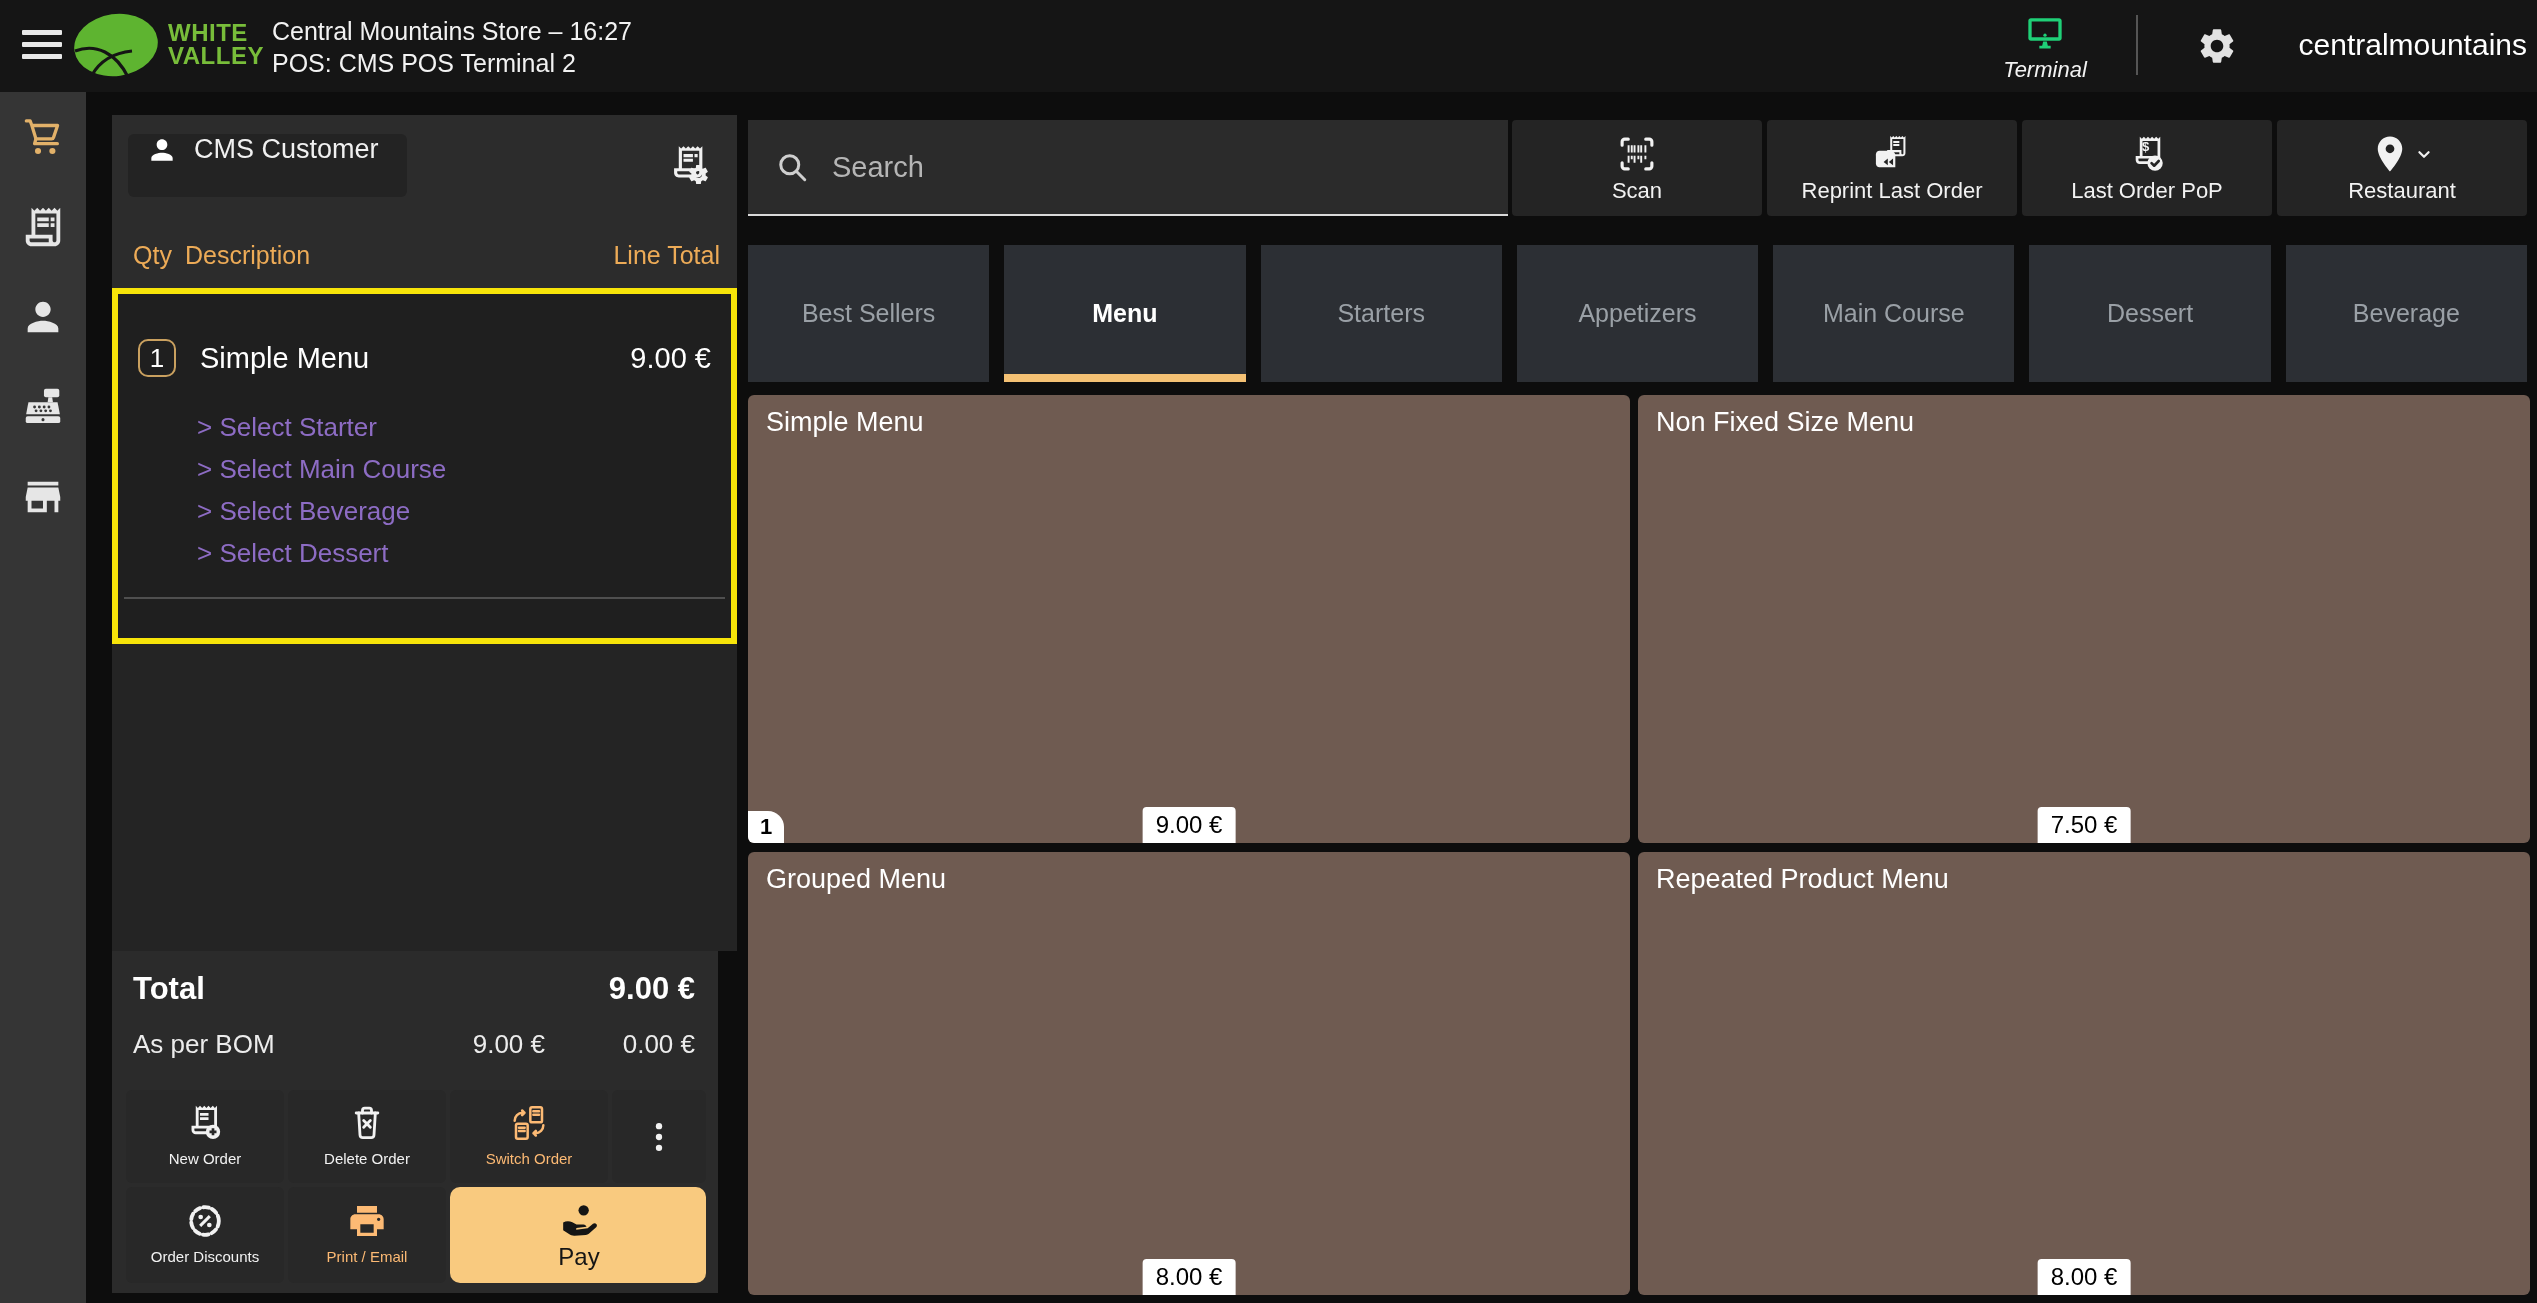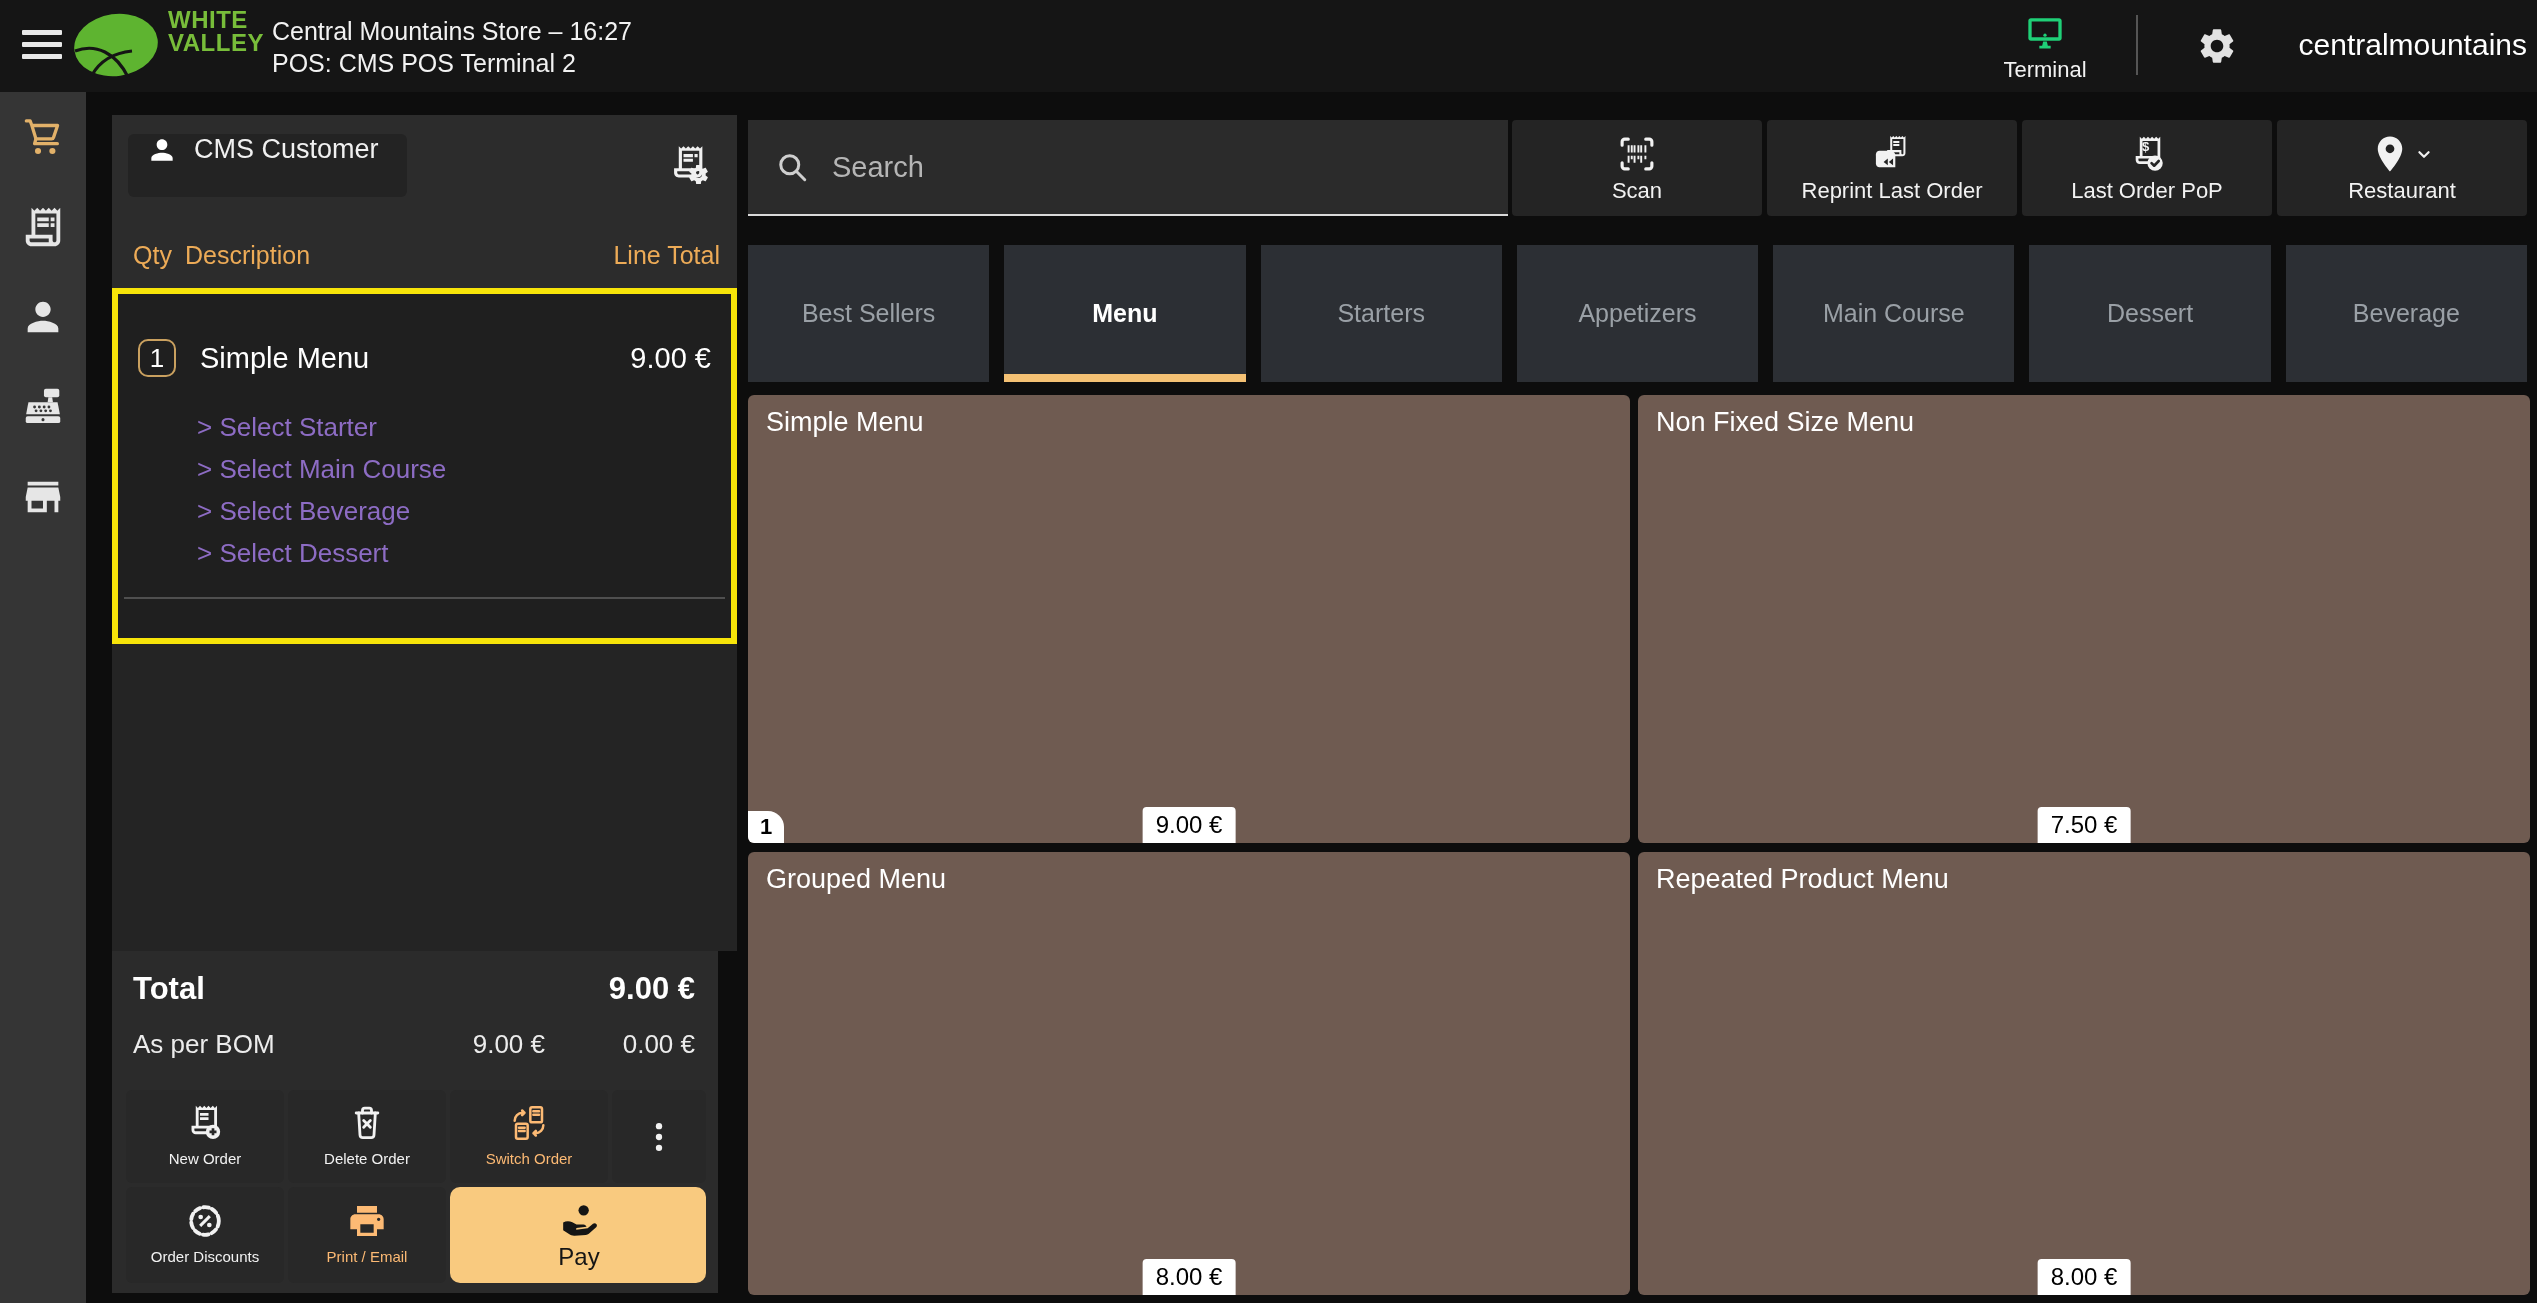--- a/index.html
+++ b/index.html
@@ -3,25 +3,25 @@
 <meta charset="utf-8">
 <style>
   * { margin:0; padding:0; box-sizing:border-box; }
   html,body { width:2537px; height:1303px; background:#0d0d0d; overflow:hidden;
               font-family:"Liberation Sans", sans-serif; color:#f0f0f0; }
 
   
   .topbar { position:absolute; left:0; top:0; width:2537px; height:92px; background:#151515; }
   .hamburger { position:absolute; left:22px; top:30px; width:40px; height:34px; cursor:pointer; }
   .hamburger span { display:block; height:5px; background:#e8e8e8; border-radius:1px; margin-bottom:7px; }
-  .brand { position:absolute; left:72px; top:9px; display:flex; align-items:flex-start; gap:8px; }
+  .brand { position:absolute; left:72px; top:9px; display:flex; align-items:center; gap:8px; }
   .brand-text { color:#78bd3a; font-weight:700; font-size:24px; line-height:0.95; letter-spacing:0.5px; }
   .store-info { position:absolute; left:272px; top:15px; font-size:25px; line-height:32px; color:#f2f2f2; }
   .terminal-btn { position:absolute; left:1985px; top:8px; width:120px; height:80px;
-                  display:flex; flex-direction:column; align-items:center; justify-content:center; gap:3px; cursor:pointer; }
+                  display:flex; flex-direction:column; align-items:center; justify-content:center; gap:3px; cursor:pointer;font-style:italic; }
   .terminal-btn svg { color:#1fd077; }
   .terminal-label { font-size:22px; color:#f2f2f2; }
   .topbar-divider { position:absolute; left:2136px; top:15px; width:2px; height:60px; background:#555; }
   .gear-btn { position:absolute; left:2196px; top:25px; width:42px; height:42px; color:#e2e2e2; cursor:pointer; }
   .account { position:absolute; right:10px; top:28px; font-size:30px; color:#ffffff; cursor:pointer; }
 
   
   .sidebar { position:absolute; left:0; top:92px; width:86px; height:1211px; background:#353535; }
   .side-item { width:86px; height:90px; display:flex; align-items:center; justify-content:center;
                color:#e6e6e6; cursor:pointer; }

